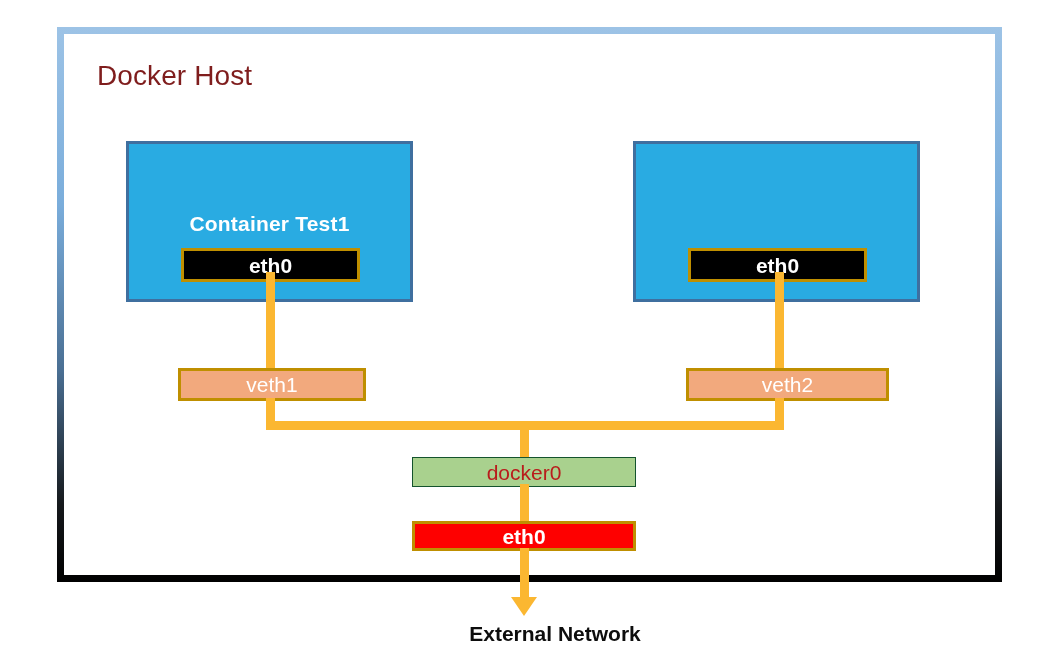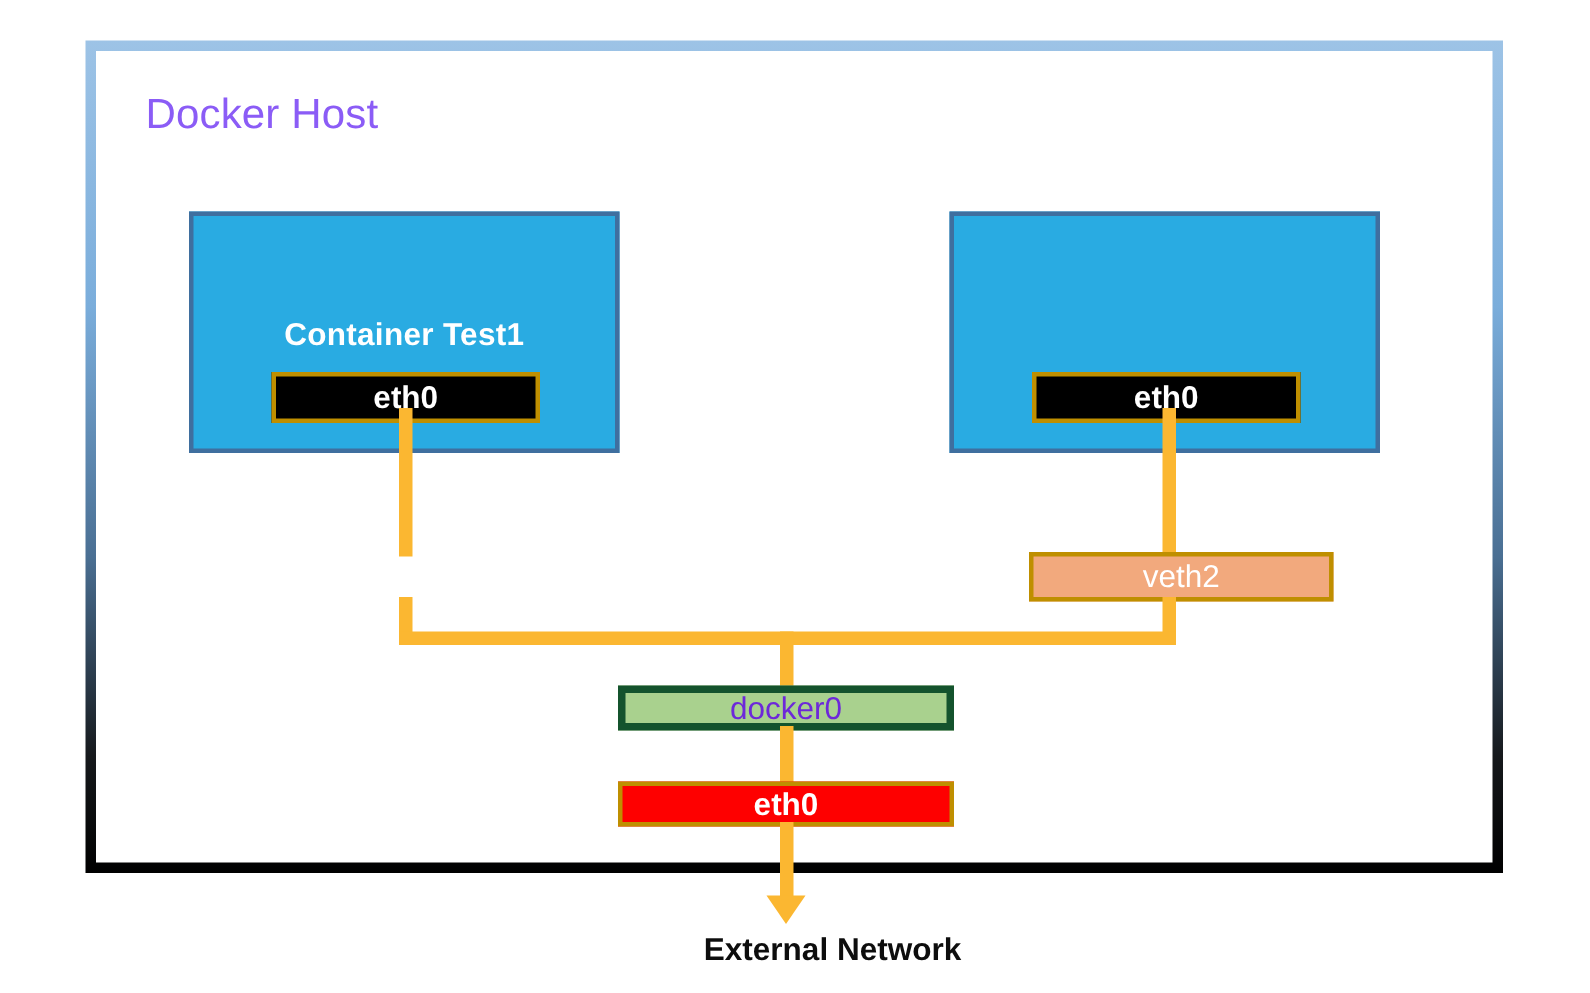--- a/index.html
+++ b/index.html
@@ -37,21 +37,21 @@
     height: 100%;
     background: #ffffff;
     position: relative;
   }
 
   .host-title {
     position: absolute;
     left: 33px;
     top: 26px;
     font-size: 28px;
-    color: #8b5cf6;
+    color: #7f1d1d;
     letter-spacing: 0.1px;
     white-space: nowrap;
   }
 
   
   .container-box {
     position: absolute;
     background: #29abe2;
     border: 3px solid #3f6f9f;
     box-sizing: border-box;
@@ -102,23 +102,23 @@
     line-height: 1;
   }
   #veth1 { left: 178px; top: 368px; width: 188px; height: 33px; }
   #veth2 { left: 686px; top: 368px; width: 203px; height: 33px; }
 
   
   #docker0-box {
     position: absolute;
     left: 412px; top: 457px; width: 224px; height: 30px;
     background: #a9d18e;
-    border: 5px solid #14532d;
-    box-sizing: border-box;
-    color: #6d28d9;
+    border: 1px solid #14532d;
+    box-sizing: border-box;
+    color: #b91c1c;
     font-size: 21px;
     display: flex; align-items: center; justify-content: center;
     line-height: 1;
   }
   #host-eth0-box {
     position: absolute;
     left: 412px; top: 521px; width: 224px; height: 30px;
     background: #fe0000;
     border: 3px solid #bf8f00;
     box-sizing: border-box;
@@ -190,20 +190,21 @@
     <div class="eth-inner">eth0</div>
   </div>
 
   <div class="container-box" id="container-test2">
     <div class="eth-inner">eth0</div>
   </div>
 
   <div class="conn" id="conn-c1-veth"></div>
   <div class="conn" id="conn-c2-veth"></div>
 
+  <div class="veth-box" id="veth1">veth1</div>
   <div class="veth-box" id="veth2">veth2</div>
 
   <div class="conn" id="conn-veth1-bus"></div>
   <div class="conn" id="conn-veth2-bus"></div>
   <div class="conn" id="conn-bus"></div>
   <div class="conn" id="conn-bus-docker0"></div>
 
   <div id="docker0-box">docker0</div>
 
   <div class="conn" id="conn-docker0-eth0"></div>

